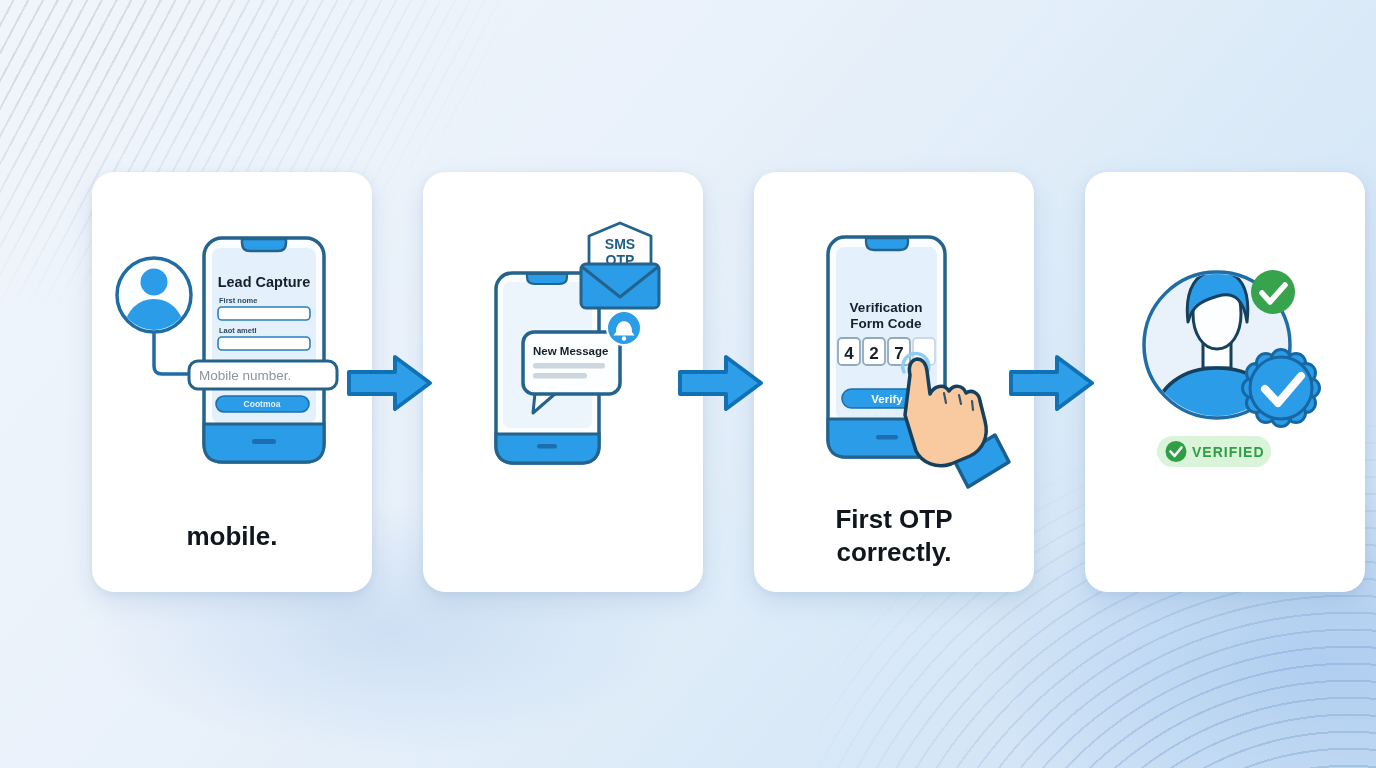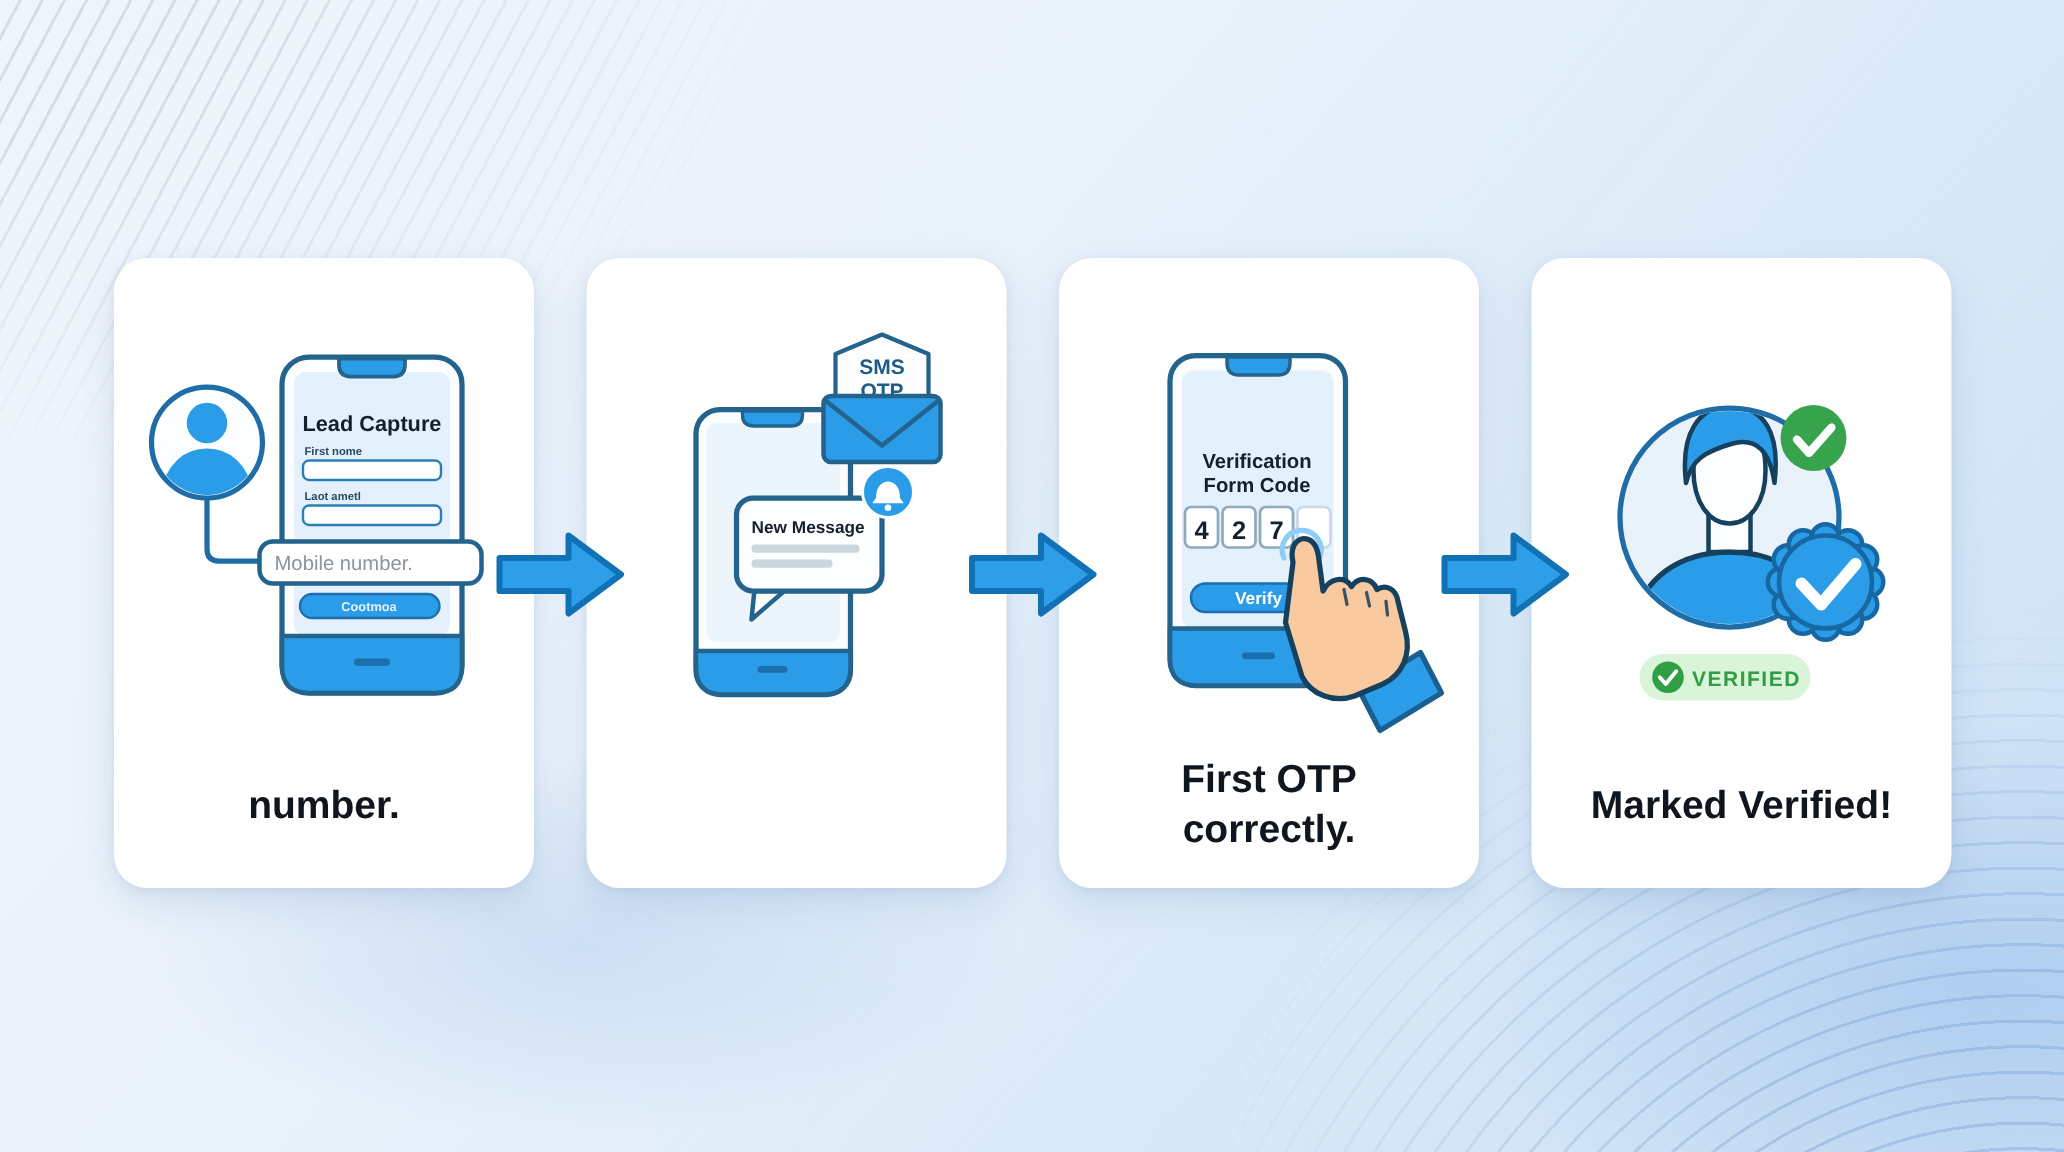--- a/index.html
+++ b/index.html
@@ -21,20 +21,21 @@
   }
   .bg-glow{position:absolute;inset:0;pointer-events:none;
     background:
       radial-gradient(ellipse 420px 180px at 28% 82%,rgba(140,180,230,.28),transparent 70%),
       radial-gradient(ellipse 500px 260px at 96% 86%,rgba(120,170,230,.35),transparent 70%);
   }
   .row{position:absolute;left:76px;top:172px;display:flex;align-items:flex-start;}
   .card{
     width:280px;height:420px;background:#ffffff;border-radius:22px;position:relative;
     box-shadow:0 10px 26px rgba(110,145,190,.20),0 2px 6px rgba(110,145,190,.12);
+    margin-left:16px;
   }
   .illus{position:absolute;left:0;top:0;width:280px;height:320px;overflow:visible;}
   .caption{
     position:absolute;left:0;top:318px;width:100%;height:92px;
     display:flex;flex-direction:column;justify-content:center;align-items:center;
     font-weight:bold;font-size:26px;line-height:33px;color:#10161d;text-align:center;
   }
   .arrow-gap{width:35px;height:420px;position:relative;z-index:5;}
   .arrow-gap svg{position:absolute;left:50%;top:182px;transform:translateX(-50%);overflow:visible;}
   svg text{font-family:"Liberation Sans",sans-serif;}
@@ -78,21 +79,21 @@
             <clipPath id="avclip1">
               <circle cx="62" cy="123" r="35"></circle>
             </clipPath>
           </defs>
         <circle cx="62" cy="123" r="37" fill="#fdfeff" stroke="#1f6da6" stroke-width="3.5"></circle>
         <circle cx="62" cy="110" r="13.5" fill="#2b9ce8"></circle>
         <path d="M30,158 Q38,127 62,127 Q86,127 94,158 L94,162 H30 Z" fill="#2b9ce8" clip-path="url(#avclip1)"></path>
       </g>
     </svg>
     <div class="caption">
-      <div>number.</div>
+      <div>mobile.</div>
     </div>
   </div>
 
   <div class="arrow-gap">
     <svg width="86" height="58" viewBox="0 0 86 58">
       <polygon points="2,18 48,18 48,3 83,29 48,55 48,40 2,40" fill="#2e9ee9" stroke="#1171b5" stroke-width="4" stroke-linejoin="round"></polygon>
     </svg>
   </div>
 
   <div class="card">
@@ -225,19 +226,15 @@
         <path d="M180,217 l13,14 l23,-27" fill="none" stroke="#ffffff" stroke-width="8" stroke-linecap="round" stroke-linejoin="round"></path>
       </g>
 
       <g>
         <rect x="72" y="264" width="114" height="31" rx="15.5" fill="#d9f4d9"></rect>
         <circle cx="91" cy="279.5" r="10.5" fill="#2f9e45"></circle>
         <path d="M85.5,279.5 l4,4.5 l7,-8.5" fill="none" stroke="#ffffff" stroke-width="2.6" stroke-linecap="round" stroke-linejoin="round"></path>
         <text x="107" y="285" font-size="14" font-weight="bold" fill="#2f9e45" letter-spacing="1">VERIFIED</text>
       </g>
     </svg>
-    <div class="caption">
-      <div>Marked Verified!</div>
-      <div></div>
-    </div>
   </div>
 
 </div>
 
 </body></html>

